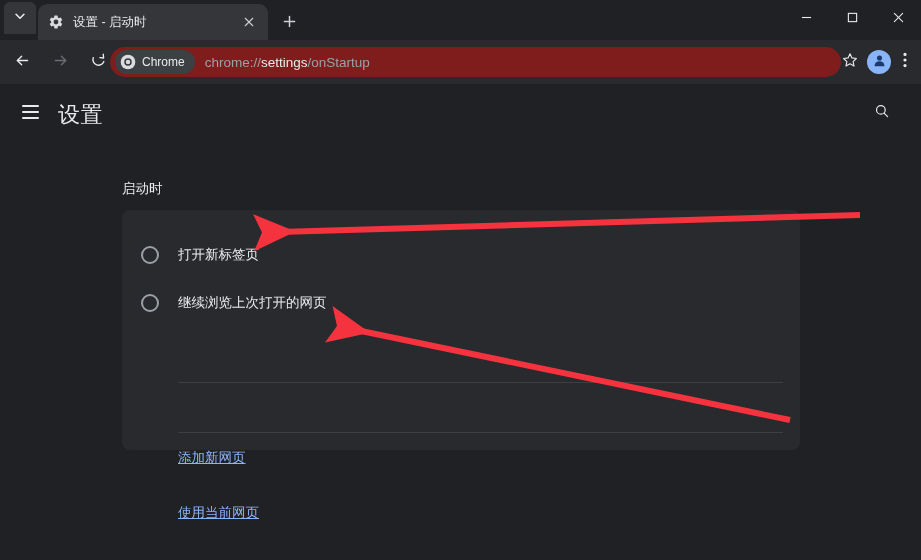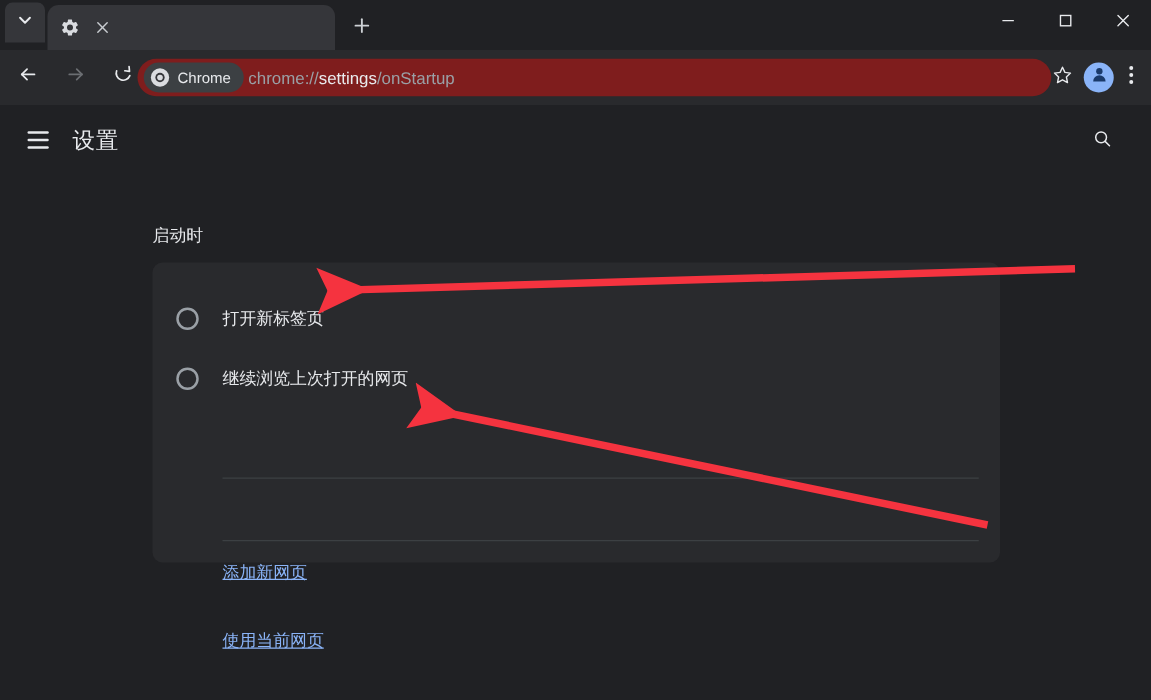--- a/index.html
+++ b/index.html
@@ -74,21 +74,21 @@
     background: #7f1d1d; border-radius: 16px;
     display: flex; align-items: center; padding-left: 5px;
   }
   .chrome-chip {
     height: 24px; border-radius: 12px; background: #3c4043;
     display: flex; align-items: center; padding: 0 10px 0 5px; flex: none;
   }
   .chrome-logo { width: 16px; height: 16px; margin-right: 6px; flex: none; }
   .chrome-chip-label { color: #e8eaed; font-size: 12px; }
   .omni-url {
-    margin-left: 4px; font-size: 13.5px; color: #9aa0a6;
+    margin-left: 10px; font-size: 13.5px; color: #9aa0a6;
     white-space: nowrap; overflow: hidden;
   }
   .omni-url .bright { color: #e8eaed; }
   .star-btn {
     position: absolute; right: 56px; top: 7px; width: 30px; height: 30px;
     border-radius: 50%; display: flex; align-items: center; justify-content: center;
     color: #e8eaed; cursor: pointer;
   }
   .star-btn svg { width: 16px; height: 16px; }
   .avatar-btn {
@@ -110,21 +110,21 @@
     position: absolute; left: 0; top: 0; width: 921px; height: 56px;
   }
   .hamburger {
     position: absolute; left: 16px; top: 14px; width: 28px; height: 28px;
     display: flex; flex-direction: column; justify-content: center;
     align-items: center; gap: 4px; cursor: pointer;
   }
   .hamburger span { display: block; width: 17px; height: 2px; background: #e8eaed; border-radius: 1px; }
   .settings-title {
     position: absolute; left: 58px; top: 16px;
-    font-size: 18px; color: #e8eaed; letter-spacing: .5px;
+    font-size: 22px; color: #e8eaed; letter-spacing: .5px;
   }
   .settings-search {
     position: absolute; right: 24px; top: 14px; width: 30px; height: 30px;
     display: flex; align-items: center; justify-content: center;
     color: #e8eaed; cursor: pointer;
   }
   .settings-search svg { width: 16px; height: 16px; }
 
   .section-title {
     position: absolute; left: 122px; top: 88px;
@@ -187,20 +187,21 @@
         </svg>
       </span>
     </div>
 
     <div class="tab">
       <span class="tab-favicon">
         <svg viewBox="0 0 24 24" fill="#dadce0">
           <path d="M19.14 12.94a7.07 7.07 0 000-1.88l2.03-1.58a.5.5 0 00.12-.64l-1.92-3.32a.5.5 0 00-.6-.22l-2.39.96a7.03 7.03 0 00-1.63-.94l-.36-2.54a.5.5 0 00-.5-.42h-3.84a.5.5 0 00-.5.42l-.36 2.54c-.59.24-1.13.56-1.63.94l-2.39-.96a.5.5 0 00-.6.22L2.65 8.84a.5.5 0 00.12.64l2.03 1.58a7.07 7.07 0 000 1.88l-2.03 1.58a.5.5 0 00-.12.64l1.92 3.32c.12.22.38.3.6.22l2.39-.96c.5.38 1.04.7 1.63.94l.36 2.54c.04.24.25.42.5.42h3.84c.25 0 .46-.18.5-.42l.36-2.54c.59-.24 1.13-.56 1.63-.94l2.39.96c.22.08.48 0 .6-.22l1.92-3.32a.5.5 0 00-.12-.64l-2.03-1.58zM12 15.6A3.6 3.6 0 1112 8.4a3.6 3.6 0 010 7.2z"></path>
         </svg>
       </span>
+      <span class="tab-title">设置 - 启动时</span>
       <span class="tab-close">
         <svg viewBox="0 0 12 12" fill="none" stroke="#c8ccd0" stroke-width="1.4" stroke-linecap="round">
           <line x1="1.5" y1="1.5" x2="10.5" y2="10.5"></line>
           <line x1="10.5" y1="1.5" x2="1.5" y2="10.5"></line>
         </svg>
       </span>
     </div>
 
     <div class="newtab">
       <span>

